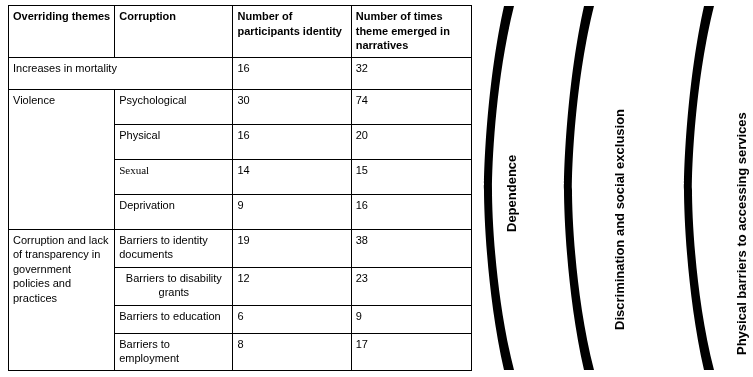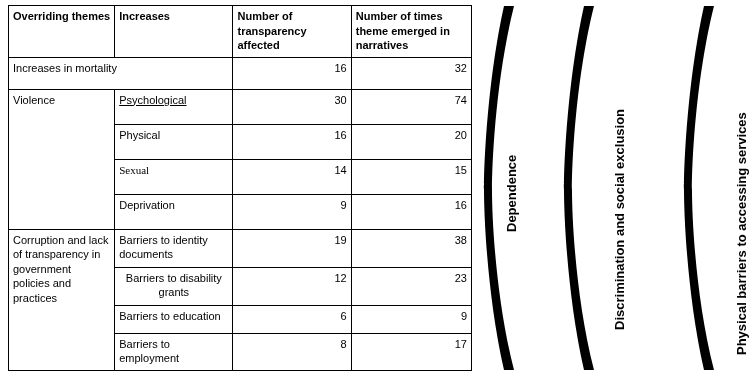--- a/index.html
+++ b/index.html
@@ -40,21 +40,21 @@
     vertical-align: top;
     padding: 3px 4px 4px 4px;
     line-height: 1.32;
     font-weight: normal;
   }
   table.themes th {
     font-weight: bold;
     text-align: left;
   }
   th.c-head-num, td.num {
-    text-align: right;
+    text-align: left;
   }
   th.c-head-num {
     font-weight: bold;
   }
   col.c1 { width: 106px; }
   col.c2 { width: 118px; }
   col.c3 { width: 118px; }
   col.c4 { width: 120px; }
 
   td.label-cell { height: 24px; }
@@ -104,43 +104,43 @@
     <table class="themes">
       <colgroup>
         <col class="c1">
           <col class="c2">
           <col class="c3">
           <col class="c4">
       </colgroup>
       <thead>
         <tr>
           <th class="c-head">Overriding themes</th>
-          <th class="c-head">Increases</th>
+          <th class="c-head">Corruption</th>
           <th class="c-head-num">
             <span>Number of</span><br>
-            <span>transparency affected</span>
+            <span>participants identity</span>
           </th>
           <th class="c-head-num">
             <span>Number of times</span><br>
             <span>theme emerged in</span><br>
             <span>narratives</span>
           </th>
         </tr>
       </thead>
       <tbody>
 
         <tr>
           <td colspan="2" class="label-cell">Increases in mortality</td>
           <td class="num">16</td>
           <td class="num">32</td>
         </tr>
 
         <tr>
           <td rowspan="4" style="height:108px;">Violence</td>
-          <td style="height:27px;text-decoration:underline;">Psychological</td>
+          <td style="height:27px;">Psychological</td>
           <td class="num">30</td>
           <td class="num">74</td>
         </tr>
         <tr>
           <td style="height:27px;">Physical</td>
           <td class="num">16</td>
           <td class="num">20</td>
         </tr>
         <tr>
           <td style="height:27px;font-family:Liberation Serif, serif;">Sexual</td>

